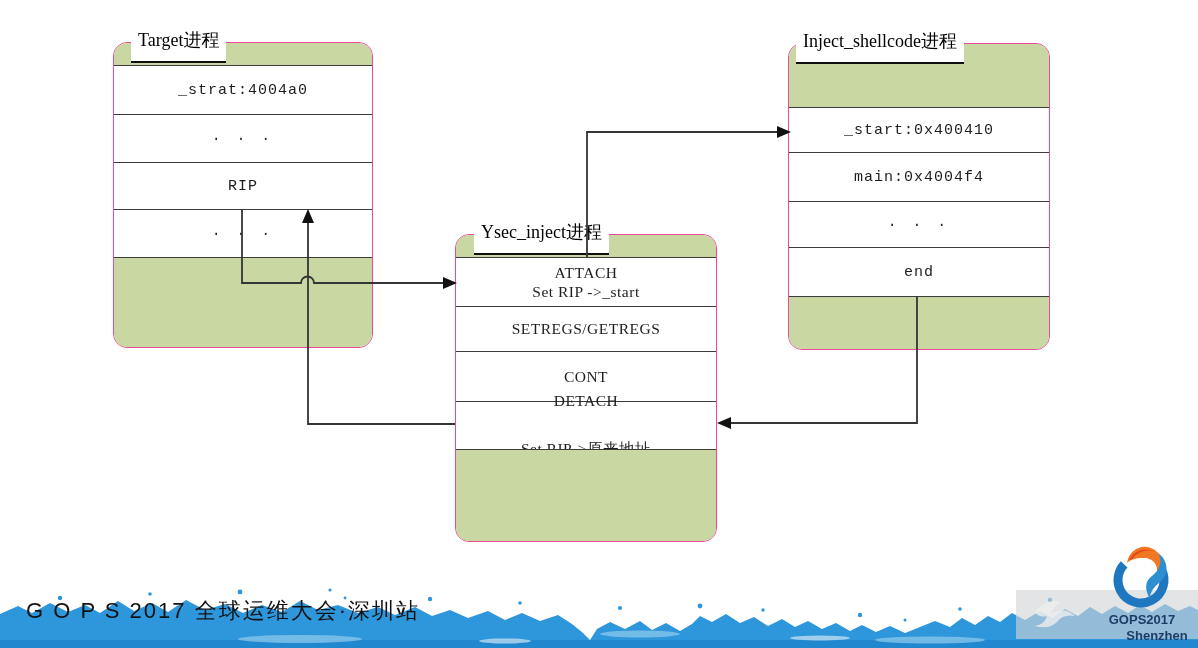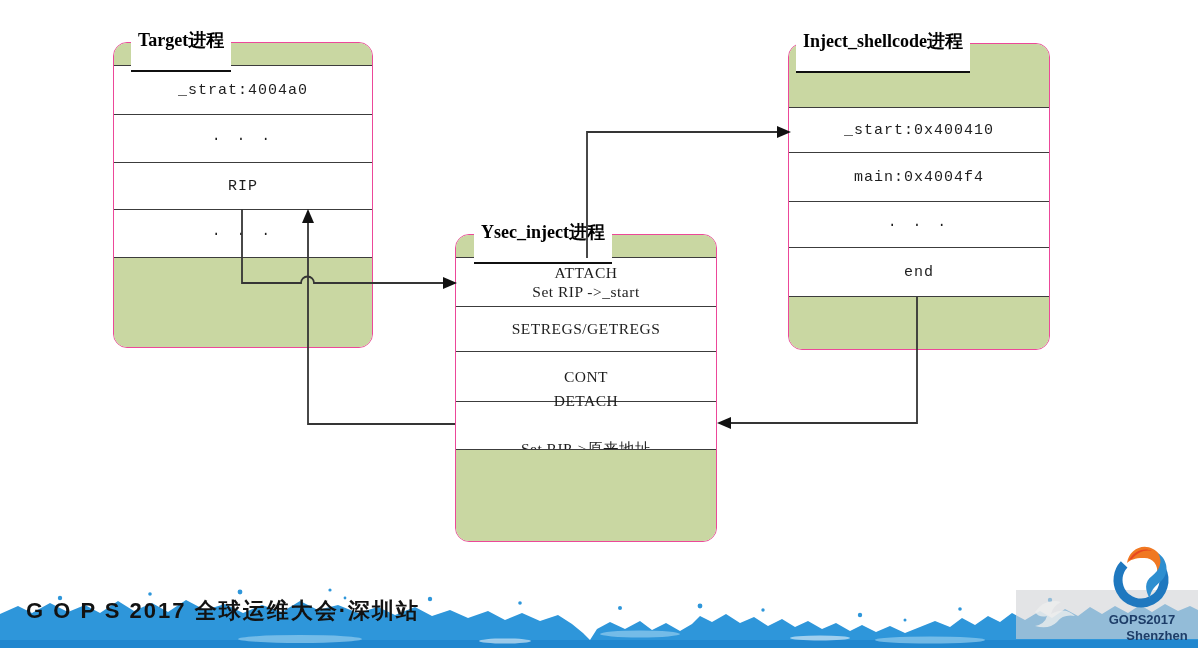--- a/index.html
+++ b/index.html
@@ -12,34 +12,34 @@
   .seg  { position:absolute; left:0; right:0; box-sizing:border-box; }
   .green{ background:#c9d7a2; }
   .row  { display:flex; flex-direction:column; align-items:center; justify-content:center;
           border-top:1.5px solid #3c3c3c; color:#1d1d1d; text-align:center; }
   .mono { font-family:"Liberation Mono","DejaVu Sans Mono",monospace; font-size:15px; letter-spacing:1px; }
   .srf  { font-family:"Liberation Serif","DejaVu Serif",serif; font-size:15.5px; letter-spacing:0.5px; }
   .dots { font-family:"Liberation Mono","DejaVu Sans Mono",monospace; font-size:14px; letter-spacing:4px; }
   .l2   { margin-top:1px;text-align:right; }
 
   .boxtitle { position:absolute; z-index:9; background:#ffffff; white-space:nowrap;
-              font-weight:bold; font-size:18px; color:#000;
+              font-weight:normal; font-size:18px; color:#000;
               font-family:"Liberation Serif","DejaVu Serif",serif;
-              border-bottom:2.5px solid #101010; padding:0 7px 18px 7px; }
+              border-bottom:2.5px solid #101010; padding:0 7px 9px 7px; }
 
   
   .connectors { position:absolute; left:0; top:0; z-index:10; pointer-events:none; }
   .connectors path { stroke:#353535; stroke-width:1.8; fill:none; }
   .connectors polygon { fill:#111; stroke:none; }
 
   
   .wave-layer { position:absolute; left:0; top:0; z-index:4; pointer-events:none; }
   .footer-title { position:absolute; left:26px; top:596px; z-index:7;
                   font-family:"Liberation Sans","DejaVu Sans",sans-serif;
-                  font-weight:bold; font-size:22px; letter-spacing:2px; color:#121212; }
+                  font-weight:normal; font-size:22px; letter-spacing:2px; color:#121212; }
   .logo-line { position:absolute; z-index:8; width:90px; text-align:center;
                font-family:"Liberation Sans","DejaVu Sans",sans-serif;
                font-weight:bold; font-size:13px; color:#1d3d68; }
   .logo-line.one { left:1097px; top:612px; }
   .logo-line.two { left:1112px; top:628px; }
 </style>
 </head>
 <body>
 
 <div class="stage">

